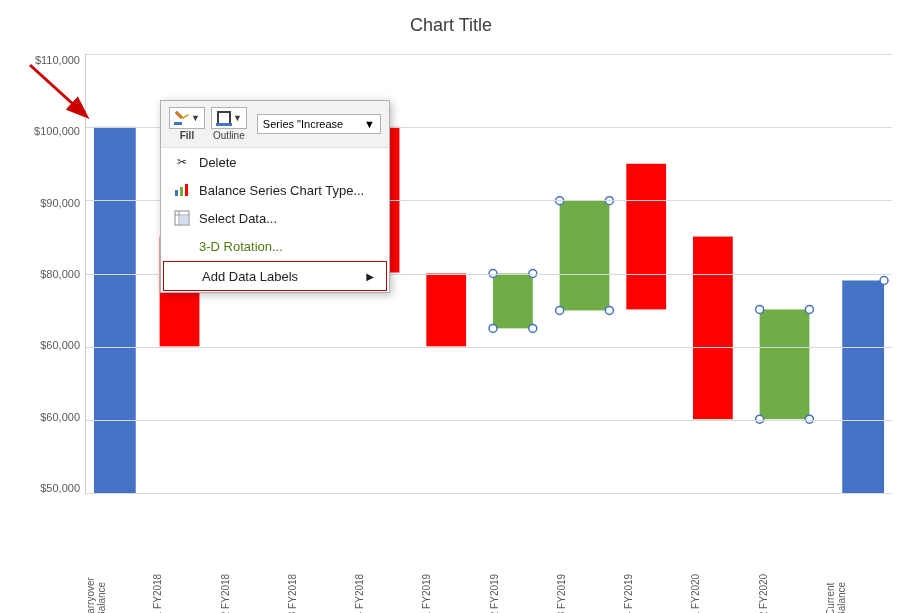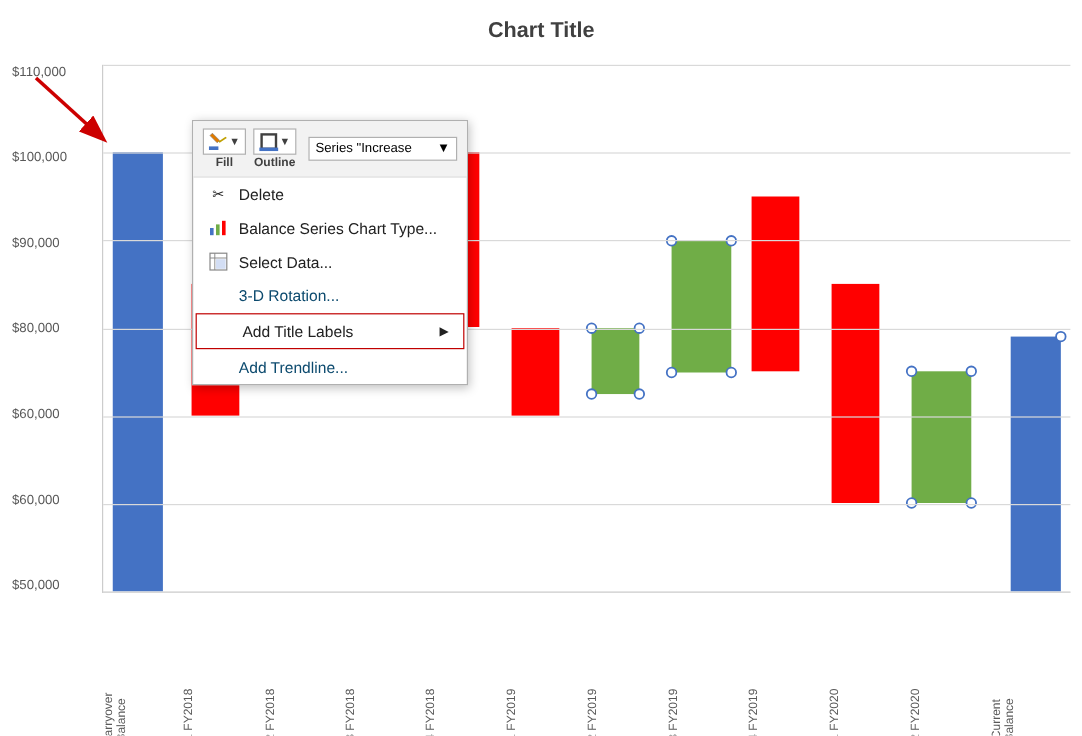--- a/index.html
+++ b/index.html
@@ -9,39 +9,40 @@
       width: 902px;
       height: 613px;
       position: relative;
       background: #fff;
       padding: 10px;
     }
 
     .chart-title {
       text-align: center;
       font-size: 18px;
-      font-weight: 700;
+      font-weight: 400;
       color: #404040;
       margin-bottom: 8px;
       padding-top: 5px;
     }
 
     .chart-area {
       position: relative;
       width: 100%;
       height: 520px;
       display: flex;
     }
 
     .y-axis {
       width: 75px;
       height: 440px;
       display: flex;
       flex-direction: column;
       justify-content: space-between;
+      align-items: flex-end;
       padding-right: 5px;
       margin-top: 10px;
     }
 
     .y-label {
       font-size: 11px;
       color: #595959;
     }
 
     .chart-plot {
@@ -125,21 +126,21 @@
       align-items: center;
       padding: 5px 12px;
       font-size: 13px;
       cursor: pointer;
       color: #212121;
       gap: 8px;
       position: relative;
     }
 
     .menu-item.disabled {
-      color: #0c4a6e;
+      color: #4d7c0f;
       cursor: default;
       text-align: center;
     }
 
     .menu-item-icon {
       width: 18px;
       height: 18px;
       display: flex;
       align-items: center;
       justify-content: center;
@@ -287,21 +288,21 @@
       <div style="display:flex; flex-direction:column; align-items:center; cursor:pointer; margin-left:2px;">
         <div style="display:flex; align-items:center; gap:1px; border:1px solid #b0b0b0; background:#fff; padding:2px 4px;">
           <div style="width:16px; height:16px;">
             <svg width="16" height="16" viewBox="0 0 16 16">
               <rect x="2" y="2" width="12" height="12" fill="none" stroke="#404040" stroke-width="2"></rect>
               <rect x="0" y="13" width="16" height="3" fill="#4472c4"></rect>
             </svg>
           </div>
           <span style="font-size:9px; color:#404040;">▼</span>
         </div>
-        <span style="font-size:10px; color:#404040; margin-top:1px;font-weight:bold;">Outline</span>
+        <span style="font-size:10px; color:#404040; margin-top:1px;">Outline</span>
       </div>
 
       <div class="series-dropdown" style="margin-left:6px; flex:1;">
         <span style="flex:1; font-size:11px;">Series "Increase</span>
         <span>▼</span>
       </div>
     </div>
 
     <div class="menu-item">
       <div class="menu-item-icon">✂</div>
@@ -332,25 +333,21 @@
       <span>Select Data...</span>
     </div>
 
     <div class="menu-item disabled">
       <div class="menu-item-icon"></div>
       <span>3-D Rotation...</span>
     </div>
 
     <div class="menu-item" style="border: 1.5px solid #c00000; background: #fff; margin: 1px 2px;">
       <div class="menu-item-icon"></div>
-      <span>Add Title Labels</span>
+      <span>Add Data Labels</span>
       <span class="menu-item-arrow">▶</span>
     </div>
 
-    <div class="menu-item disabled">
-      <div class="menu-item-icon"></div>
-      <span>Add Trendline...</span>
-    </div>
 
 
   </div>
 
 </div>
 
 </body></html>

